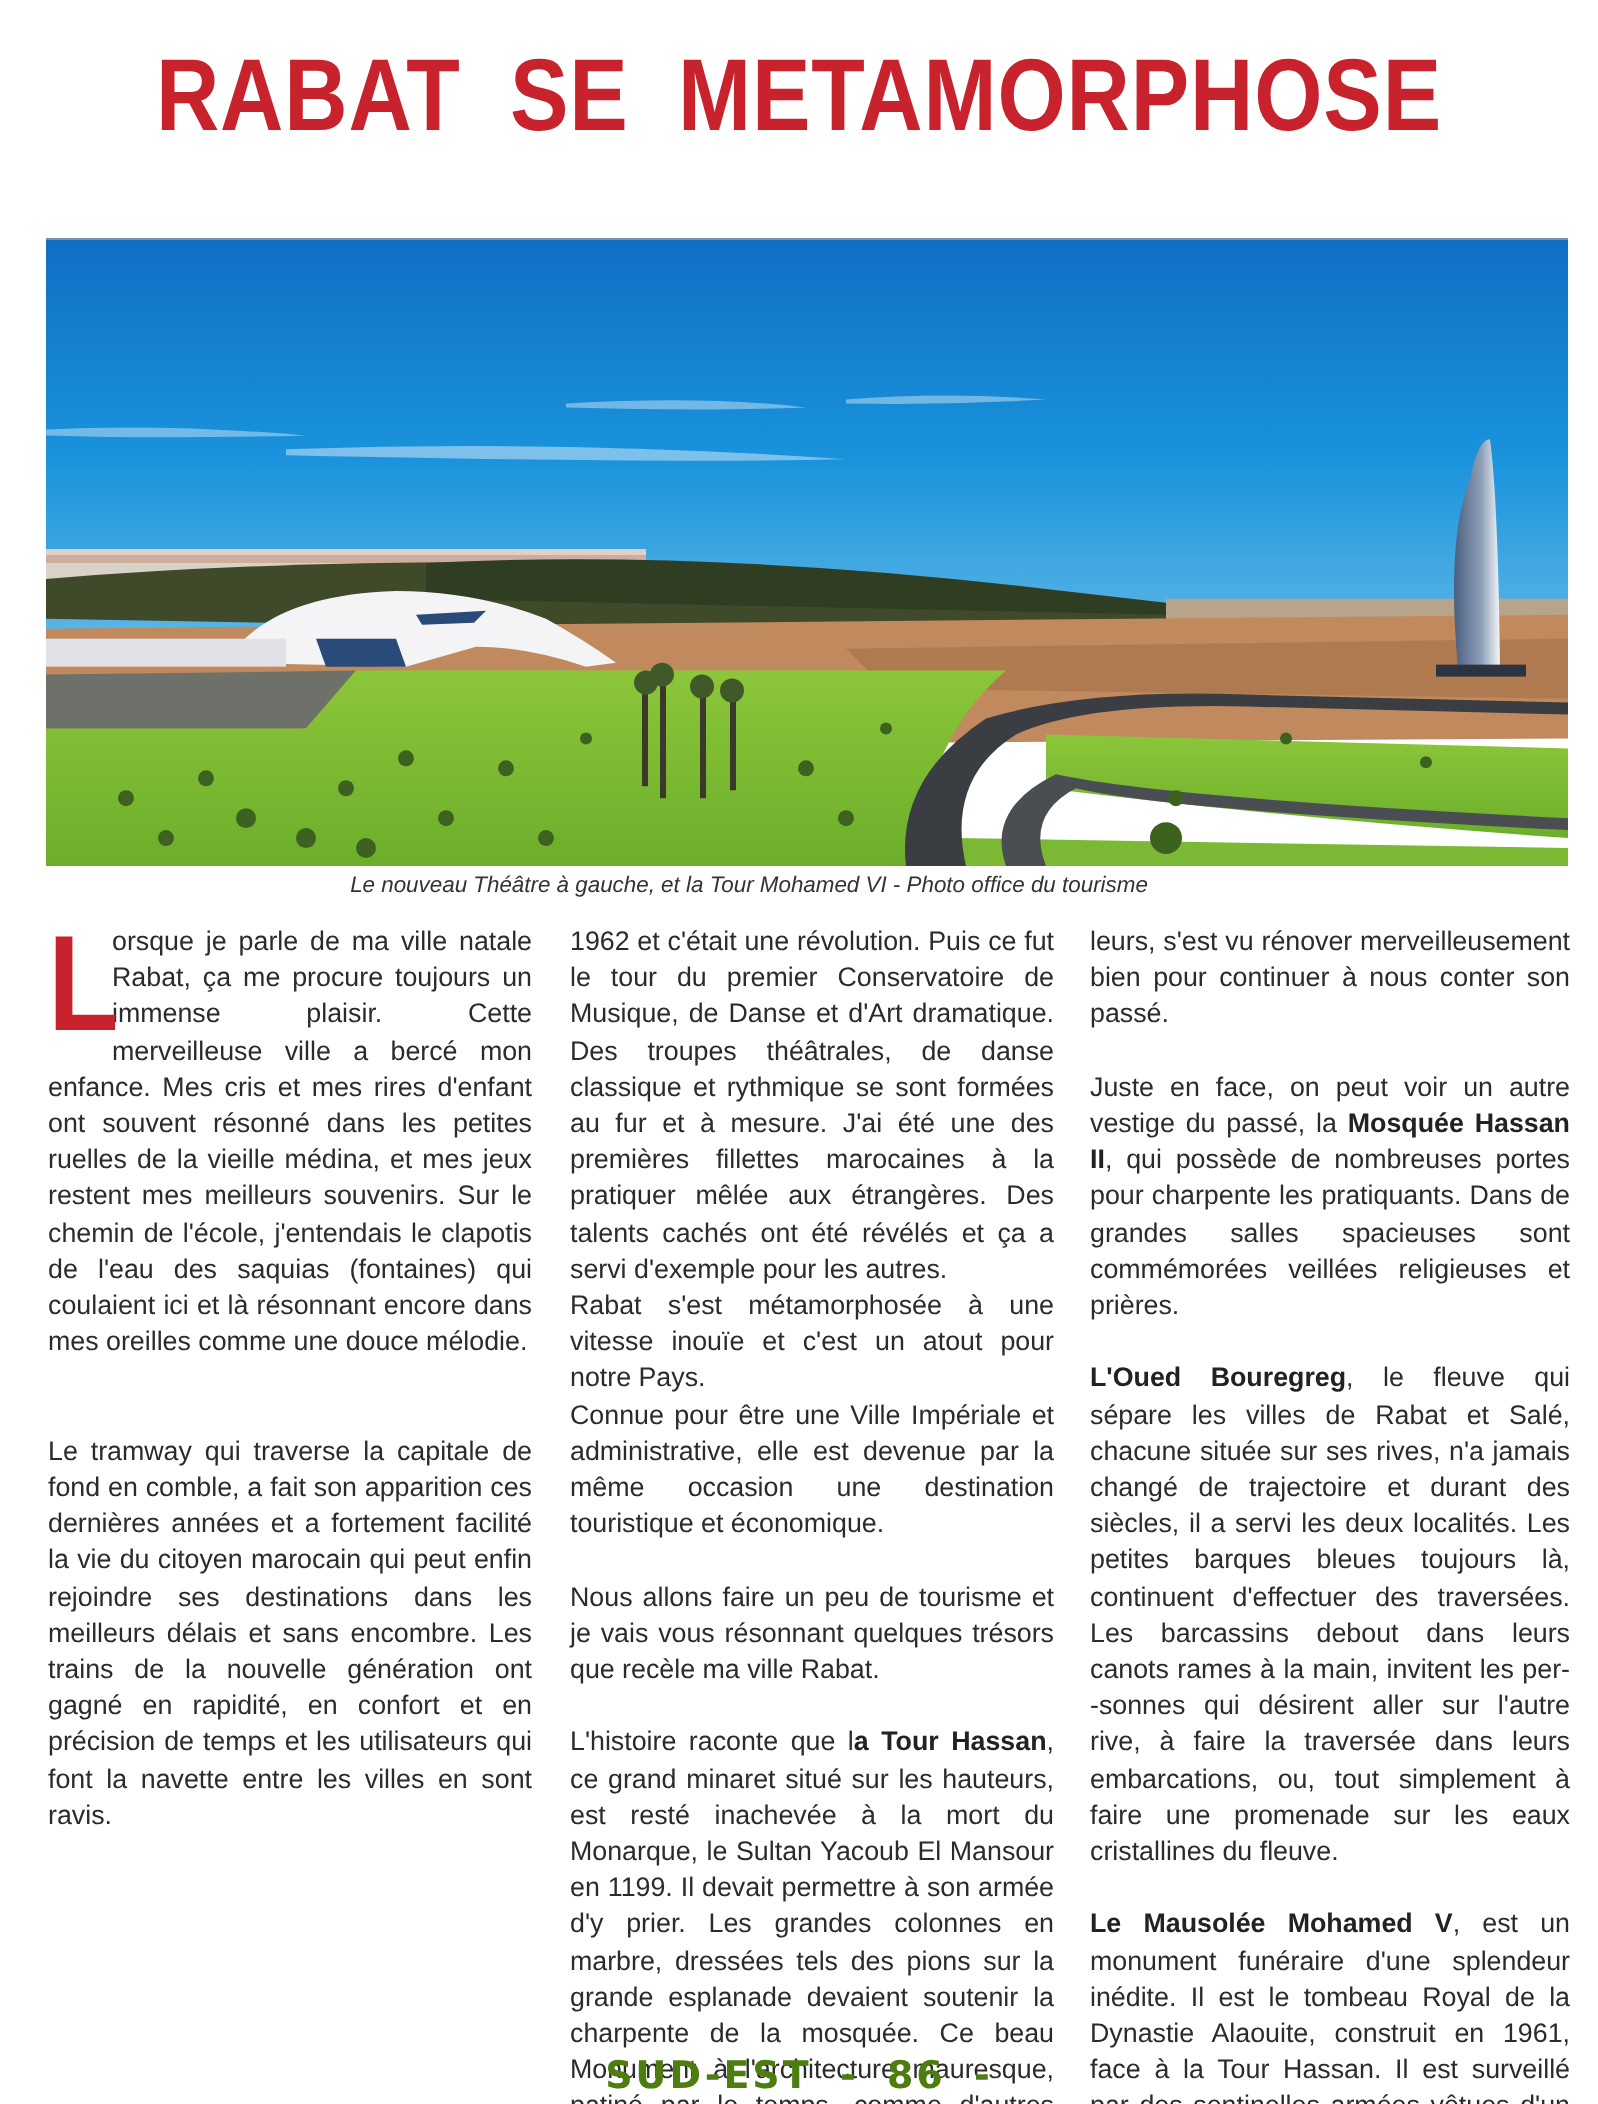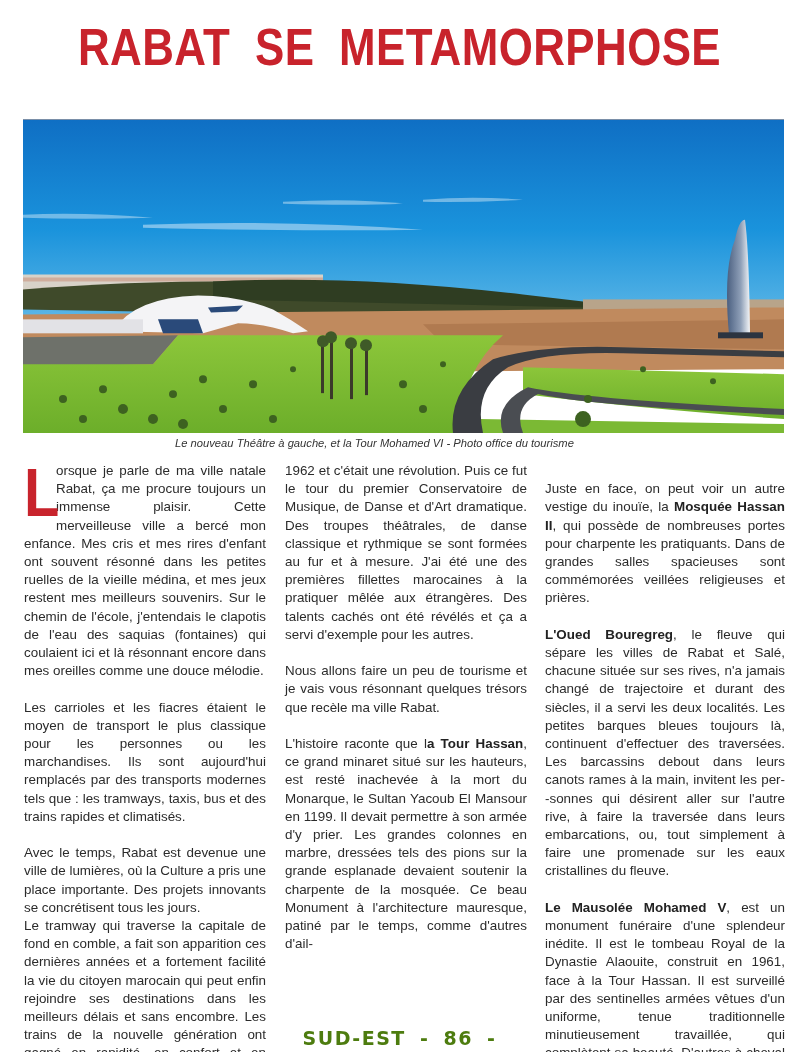--- a/index.html
+++ b/index.html
@@ -142,38 +142,39 @@
   </svg>
 </div>
 
 <div class="caption">Le nouveau Théâtre à gauche, et la Tour Mohamed VI - Photo office du tourisme</div>
 
 <div class="col col1">
   <p>
     <span class="dropcap">L</span><span>orsque je parle de ma ville natale Rabat, ça me procure toujours un immense plaisir. Cette merveilleuse ville a bercé mon enfance. Mes cris et mes rires d'enfant ont souvent résonné dans les petites ruelles de la vieille médina, et mes jeux restent mes meilleurs souvenirs. Sur le chemin de l'école, j'entendais le clapotis de l'eau des saquias (fontaines) qui coulaient ici et là résonnant encore dans mes oreilles comme une douce mélodie.</span>
   </p>
   <div class="gap"></div>
-  <p>Les carrioles et les fiacres étaient le moyen de transport le plus classique pour les personnes ou les marchandises. Ils sont aujourd'hui remplacés par des transports modernes tels que : les tramways, taxis, bus et des trains rapides et climatisés.</p>
   <div class="gap"></div>
-  <p>Avec le temps, Rabat est devenue une ville de lumières, où la Culture a pris une place importante. Des projets innovants se concrétisent tous les jours.</p>
   <p>Le tramway qui traverse la capitale de fond en comble, a fait son apparition ces dernières années et a fortement facilité la vie du citoyen marocain qui peut enfin rejoindre ses destinations dans les meilleurs délais et sans encombre. Les trains de la nouvelle génération ont gagné en rapidité, en confort et en précision de temps et les utilisateurs qui font la navette entre les villes en sont ravis.</p>
 
 </div>
 
 <div class="col col2">
   <p>1962 et c'était une révolution. Puis ce fut le tour du premier Conservatoire de Musique, de Danse et d'Art dramatique.  Des troupes théâtrales, de danse classique et rythmique se sont formées au fur et à mesure. J'ai été une des premières fillettes marocaines à la pratiquer mêlée aux étrangères. Des talents cachés ont été révélés et ça a servi d'exemple pour les autres.</p>
+  <p>Rabat s'est métamorphosée à une vitesse inouïe et c'est un atout pour notre Pays.</p>
+  <p>Connue pour être une Ville Impériale et administrative, elle est devenue par la même occasion une destination touristique et économique.</p>
   <div class="gap"></div>
   <p>Nous allons faire un peu de tourisme et je vais vous résonnant quelques trésors que recèle ma ville Rabat.</p>
   <div class="gap"></div>
   <p><span>L'histoire raconte que l</span><b>a Tour Hassan</b><span>, ce grand minaret situé sur les hauteurs, est resté inachevée à la mort du Monarque, le Sultan Yacoub El Mansour en 1199. Il devait permettre à son armée d'y prier. Les grandes colonnes en marbre, dressées tels des pions sur la grande esplanade devaient soutenir la charpente de la mosquée. Ce beau Monument à l'architecture mauresque, patiné par le temps, comme d'autres d'ail-</span></p>
 </div>
 
 <div class="col col3">
+  <p>leurs, s'est vu rénover merveilleusement bien pour continuer à nous conter son passé.</p>
   <div class="gap"></div>
-  <p><span>Juste en face, on peut voir un autre vestige du inouïe, la </span><b>Mosquée Hassan II</b><span>, qui possède de nombreuses portes pour charpente les pratiquants. Dans de grandes salles spacieuses sont commémorées veillées religieuses et prières.</span></p>
+  <p><span>Juste en face, on peut voir un autre vestige du passé, la </span><b>Mosquée Hassan II</b><span>, qui possède de nombreuses portes pour charpente les pratiquants. Dans de grandes salles spacieuses sont commémorées veillées religieuses et prières.</span></p>
   <div class="gap"></div>
   <p><b>L'Oued Bouregreg</b><span>, le fleuve qui sépare les villes de Rabat et Salé, chacune située sur ses rives, n'a jamais changé de trajectoire et durant des siècles, il a servi les deux localités. Les petites barques bleues toujours là, continuent d'effectuer des traversées. Les barcassins debout dans leurs canots rames à la main, invitent les per--sonnes qui désirent aller sur l'autre rive, à faire la traversée dans leurs embarcations, ou, tout simplement à faire une promenade sur les eaux cristallines du fleuve.</span></p>
   <div class="gap"></div>
   <p><b>Le Mausolée Mohamed V</b><span>, est un monument funéraire d'une splendeur inédite. Il est le tombeau Royal de la Dynastie Alaouite, construit en 1961, face à la Tour Hassan. Il est surveillé par des sentinelles armées vêtues d'un uniforme, tenue traditionnelle minutieusement travaillée, qui complètent sa beauté. D'autres à cheval sous un soleil rasant, se tiennent bien droits sur leurs montures au style arabo-andalou, offrant un spectacle à couper le souffle. Le marbre blanc, les murs calligraphiés, les bois dorés</span></p>
 </div>
 
 <div class="footer">
   <span>SUD-EST</span>
   <span>- 86 -</span>
 </div>

